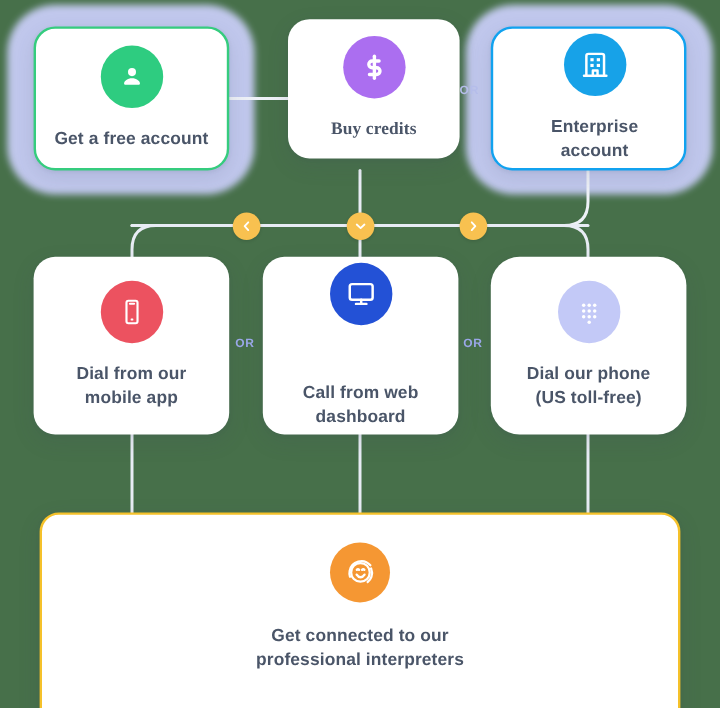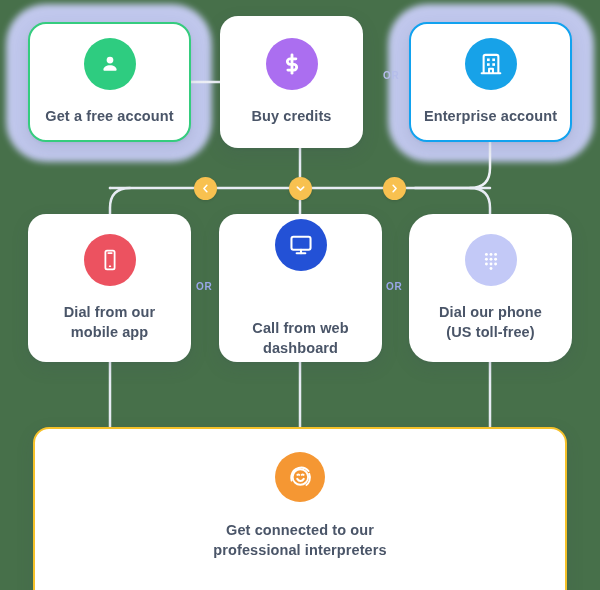--- a/index.html
+++ b/index.html
@@ -56,21 +56,21 @@
   .card .label {
     font-size: 14.5px;
     font-weight: bold;
     color: #4a5568;
     line-height: 1.38;
     letter-spacing: .1px;
     padding: 0 8px;
   }
 
   .card.outlined-green { border: 2px solid #35cc7e; }
-  .card.outlined-blue  { border: 2px solid #11a2ef; }
+  .card.outlined-blue  { border: 2px solid #11a2ef; padding-left: 10px; }
   .card.outlined-amber { border: 2px solid #f5c12a; }
 
   
   .bubble {
     position: relative;
     width: 52px; height: 52px;
     border-radius: 50%;
     display: flex;
     align-items: center;
     justify-content: center;
@@ -93,21 +93,21 @@
   .bubble.green  { background: #2ecc80; --glow: rgba(46,204,128,.30); }
   .bubble.purple { background: #ab6ef0; --glow: rgba(171,110,240,.28); }
   .bubble.blue   { background: #17a2e8; --glow: rgba(23,162,232,.30); }
   .bubble.red    { background: #ec5260; --glow: rgba(236,82,96,.30); }
   .bubble.indigo { background: #2351d6; --glow: rgba(35,81,214,.26); }
   .bubble.lilac  { background: #c3c9f7; --glow: rgba(195,201,247,.35); }
   .bubble.orange { background: #f59733; --glow: rgba(245,151,51,.38); }
 
   
   #card-free       { left: 28px;  top: 22px;  width: 163px; height: 120px; }
-  #card-credits    { left: 220px; top: 16px;  width: 143px; height: 132px; }
+  #card-credits    { left: 240px; top: 16px;  width: 143px; height: 116px; font-family: Liberation Serif, serif; }
   #card-enterprise { left: 409px; top: 22px;  width: 163px; height: 120px; }
 
   
   #card-mobile    { left: 28px;  top: 214px; width: 163px; height: 148px; }
   #card-web       { left: 219px; top: 214px; width: 163px; height: 148px; gap: 31px; }
   #card-phone     { left: 409px; top: 214px; width: 163px; height: 148px; border-radius: 24px; }
 
   
   #card-connected {
     left: 33px; top: 427px; width: 534px; height: 180px;

